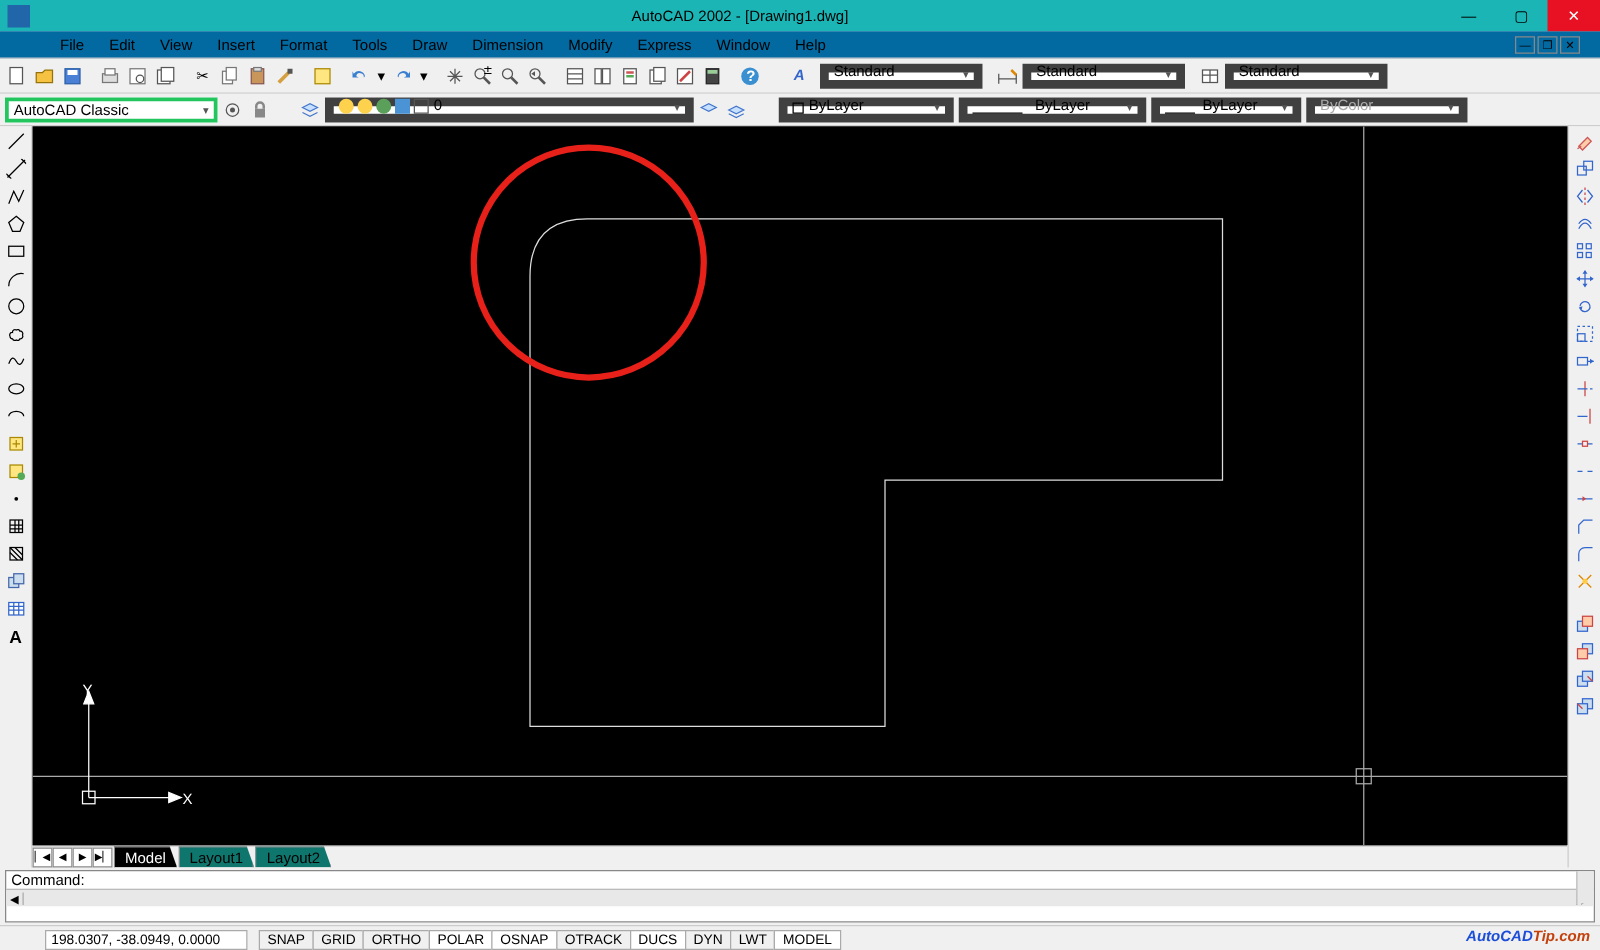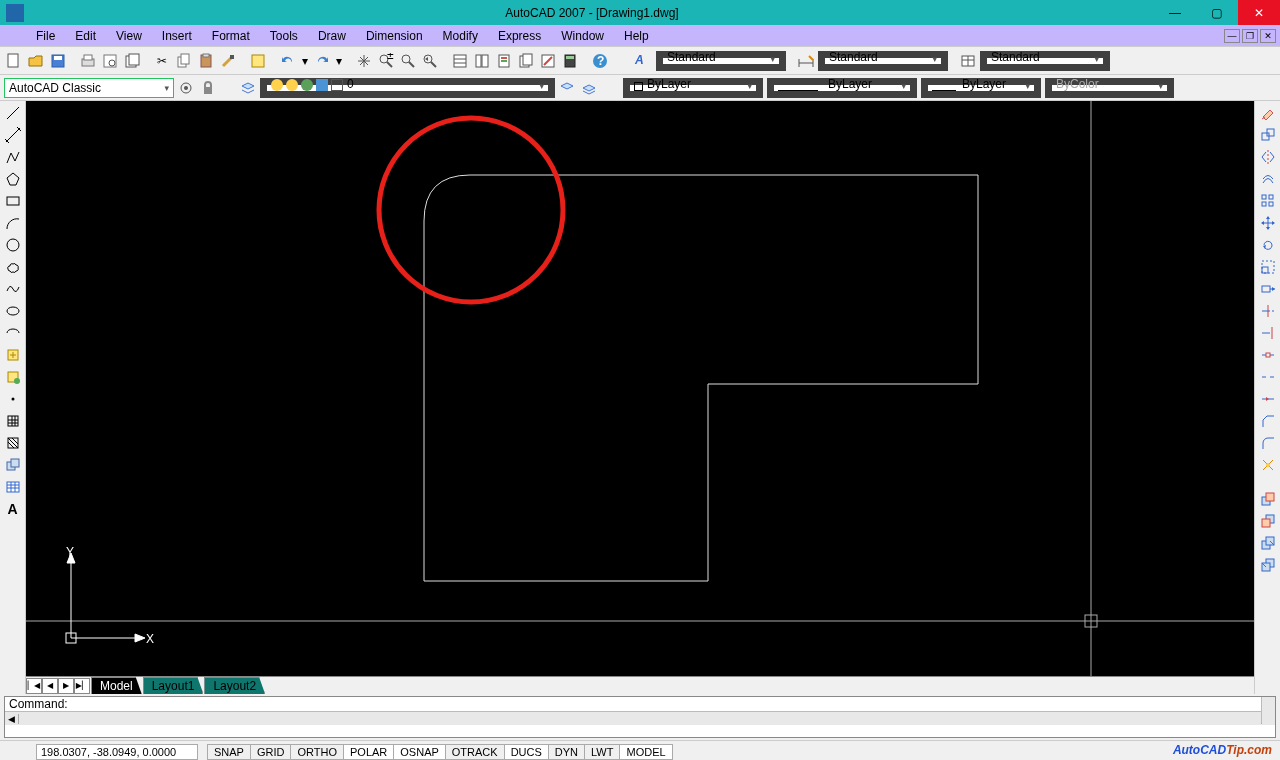--- a/index.html
+++ b/index.html
@@ -4,39 +4,39 @@
 <style>
 * { margin: 0; padding: 0; box-sizing: border-box; font-family: "Segoe UI", Tahoma, sans-serif; font-size: 12px; }
 body { width: 1280px; height: 760px; background: #f0f0f0; overflow: hidden; }
 
 .titlebar { height: 25px; background: #1bb5b5; display: flex; align-items: center; color: #fff; }
 .titlebar .app-icon { width: 18px; height: 18px; margin: 0 6px; background: #26a; display: inline-block; }
 .titlebar .title { flex: 1; text-align: center; color: #000; font-size: 12px; }
 .titlebar .win-btn { width: 42px; height: 25px; display: flex; align-items: center; justify-content: center; color: #000; }
 .titlebar .win-btn.close { background: #e81123; color: #fff; }
 
-.menubar { height: 22px; background: #c4b5fd; display: flex; align-items: center; padding: 0 4px; border-bottom: 1px solid #ccc; }
+.menubar { height: 22px; background: #0369a1; display: flex; align-items: center; padding: 0 16px; border-bottom: 1px solid #ccc; }
 .menubar .menu-item { padding: 2px 10px; cursor: default; }
 .menubar .mdi-ctrls { margin-left: auto; display: flex; gap: 2px; }
 .menubar .mdi-ctrls span { width: 16px; height: 14px; border: 1px solid #888; display: flex; align-items: center; justify-content: center; font-size: 9px; }
 
 .toolbar { height: 28px; background: #f0f0f0; display: flex; align-items: center; padding: 2px 4px; gap: 2px; border-bottom: 1px solid #ccc; }
 .toolbar .sep { width: 6px; }
 .tb-btn { width: 20px; height: 20px; display: flex; align-items: center; justify-content: center; border: 1px solid transparent; }
 .tb-select { height: 20px; border: 7px solid #404040; background: #fff; padding: 0 18px 0 4px; font-size: 11px; position: relative; display: flex; align-items: flex-end; }
 .tb-select::after { content: "▾"; position: absolute; right: 4px; font-size: 9px; color: #555; }
 .tb-select.wide { width: 130px; }
 .tb-select.layer { width: 295px; }
 .tb-select.bylayer { width: 140px; }
 .tb-select.lineweight { width: 150px; }
 .tb-select.linetype { width: 120px; }
 .tb-select.color { width: 129px; color: #aaa; }
 
 .workspace-row { height: 26px; background: #f0f0f0; display: flex; align-items: center; padding: 2px 4px; gap: 2px; border-bottom: 1px solid #ccc; }
-.ws-select { width: 170px; height: 20px; border: 1px solid #22c55e; background: #fff; padding: 0 4px; font-size: 11px; display: flex; align-items: center; position: relative; }
+.ws-select { width: 170px; height: 20px; border: 3px solid #22c55e; background: #fff; padding: 0 4px; font-size: 11px; display: flex; align-items: center; position: relative; }
 .ws-select::after { content: "▾"; position: absolute; right: 4px; font-size: 9px; color: #555; }
 
 .main-area { position: relative; height: 593px; display: flex; }
 .left-tools { width: 26px; background: #f0f0f0; display: flex; flex-direction: column; align-items: center; padding: 2px 0; gap: 2px; border-right: 1px solid #ccc; }
 .right-tools { width: 26px; background: #f0f0f0; display: flex; flex-direction: column; align-items: center; padding: 2px 0; gap: 2px; border-left: 1px solid #ccc; }
 .tool-ic { width: 20px; height: 20px; display: flex; align-items: center; justify-content: center; }
 
 .canvas-wrap { flex: 1; display: flex; flex-direction: column; }
 .canvas { flex: 1; background: #000; position: relative; overflow: hidden; }
 
@@ -70,21 +70,21 @@
 .lock { background: #4a94d6; }
 .sq0 { border: 1px solid #555; }
 
 .std-ic { width: 18px; height: 16px; display: inline-block; margin-right: 2px; }
 </style>
 </head>
 <body>
 
 <div class="titlebar">
   <span class="app-icon"></span>
-  <div class="title">AutoCAD 2007 - [Drawing1.dwg]</div>
+  <div class="title">AutoCAD 2002 - [Drawing1.dwg]</div>
   <div class="win-btn">—</div>
   <div class="win-btn">▢</div>
   <div class="win-btn close">✕</div>
 </div>
 
 <div class="menubar">
   <span class="app-icon" style="width:14px;height:14px;margin:0 4px"></span>
   <span class="menu-item">File</span>
   <span class="menu-item">Edit</span>
   <span class="menu-item">View</span>

